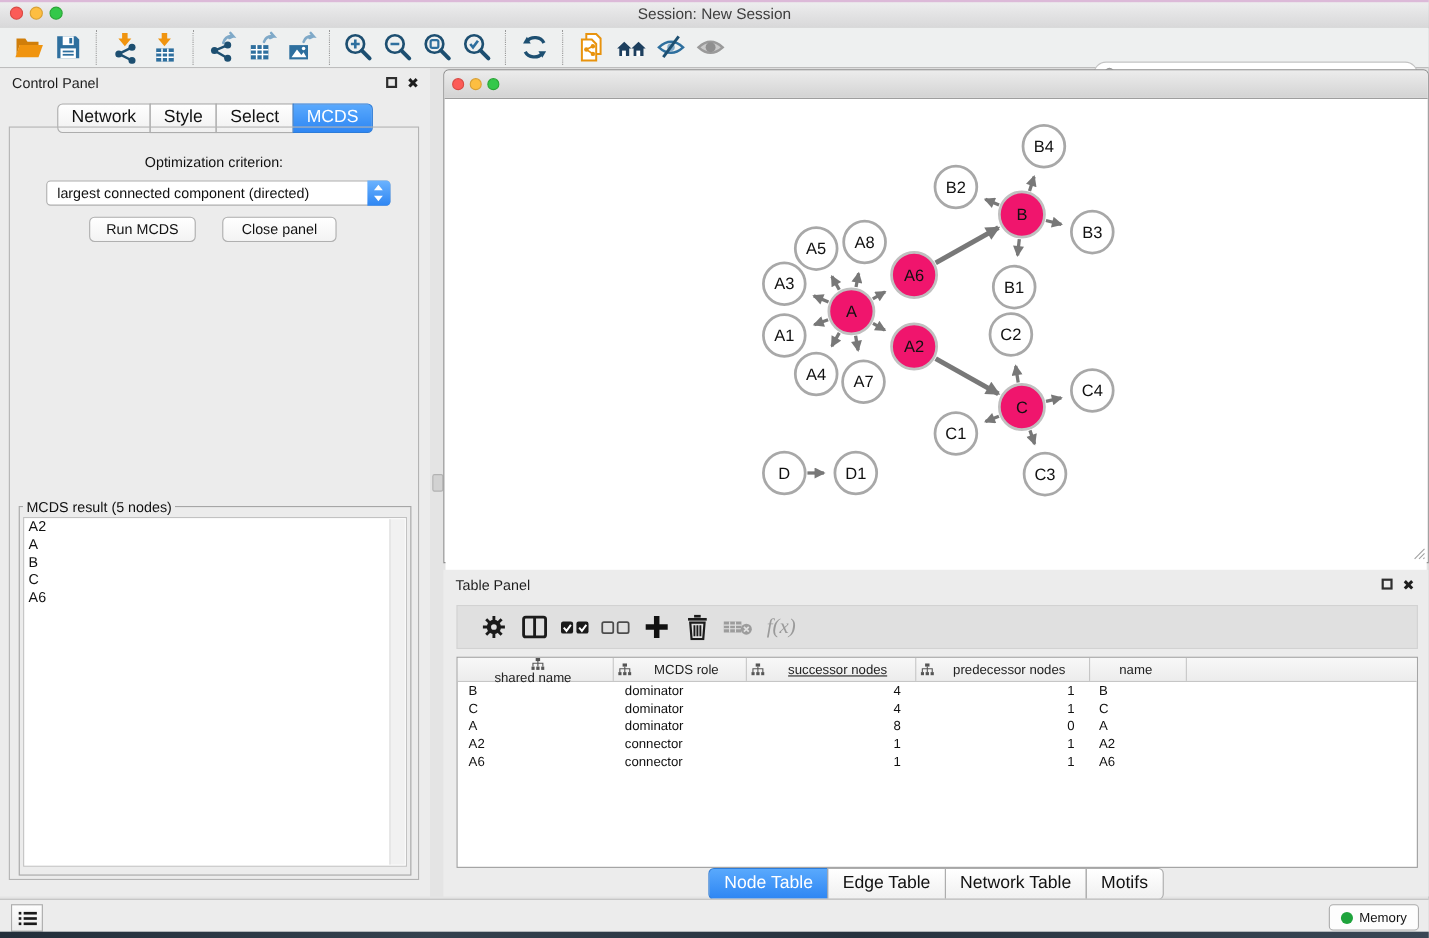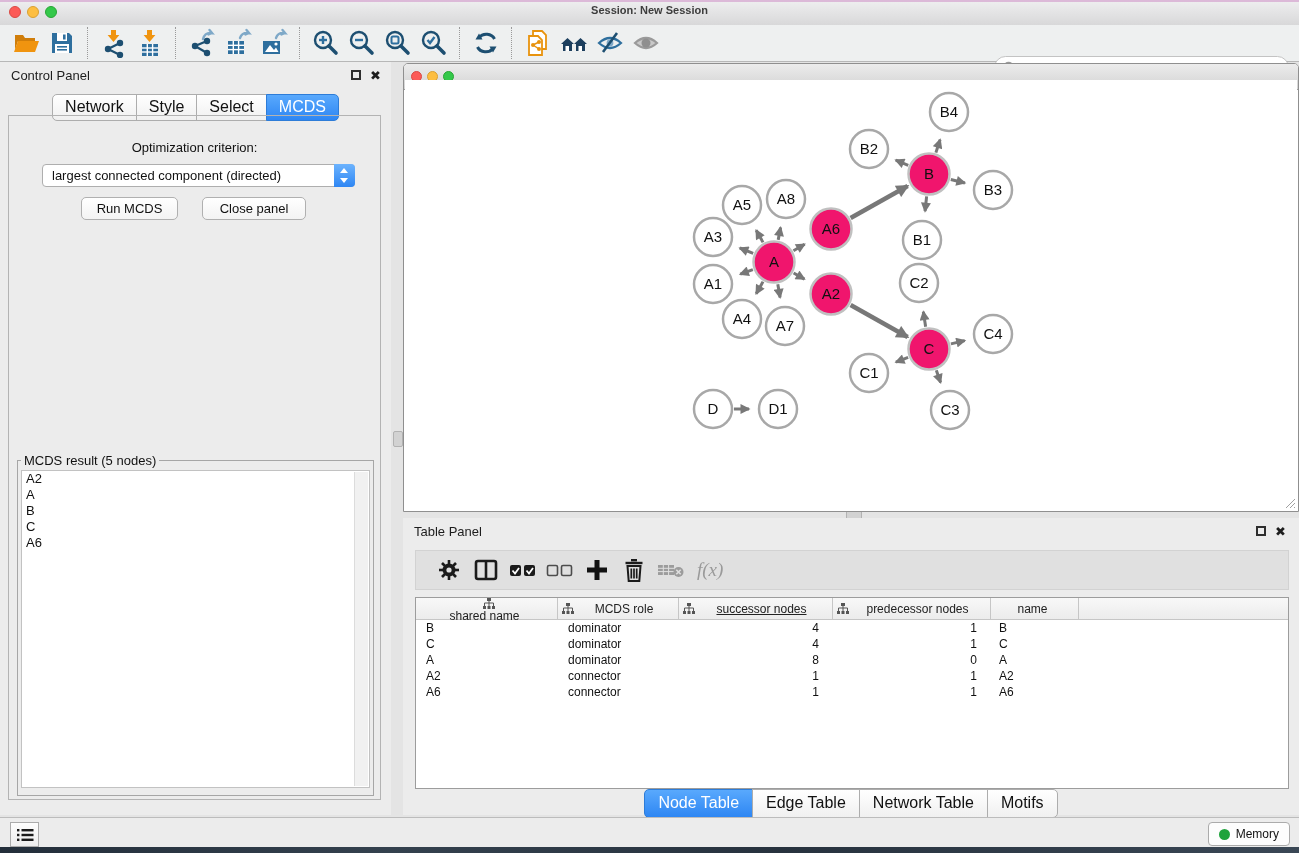--- a/index.html
+++ b/index.html
@@ -8,21 +8,21 @@
   .abs{position:absolute;}
 
   
   #titlebar{left:0;top:0;width:1299px;height:25px;background:linear-gradient(#efeff0,#d8d8d9);
     border-bottom:1px solid #a9a9a9;}
   #titlebar .topedge{position:absolute;left:0;top:0;width:100%;height:2px;background:#dcb9d8;}
   .tl{position:absolute;top:6px;width:12px;height:12px;border-radius:50%;box-sizing:border-box;}
   .tl.red{background:#fc5b57;border:1px solid #d94a44;}
   .tl.yel{background:#fdbe41;border:1px solid #d9a033;}
   .tl.grn{background:#34c84a;border:1px solid #29a635;}
-  #titlebar .wtitle{position:absolute;left:0;right:0;top:4px;text-align:center;color:#3d3d3d;font-size:11px;font-weight:bold;}
+  #titlebar .wtitle{position:absolute;left:0;right:0;top:4px;text-align:center;color:#3d3d3d;font-size:14px;}
 
   
   #toolbar{left:0;top:25px;width:1299px;height:37px;background:#eef0f0;border-bottom:1px solid #b7b7b7;
     display:flex;align-items:center;padding-left:8px;box-sizing:border-box;}
   .tbtn{width:36px;height:32px;display:flex;align-items:center;justify-content:center;}
   .tsep{width:1px;height:32px;border-left:1px dotted #9a9a9a;margin:0 7px;}
   #searchbox{position:absolute;right:10px;top:31px;width:295px;height:23px;background:#fff;
     border:1px solid #c3c3c3;border-radius:12px;display:flex;align-items:center;padding-left:8px;box-sizing:border-box;}
   #searchbox input{border:none;outline:none;flex:1;font-size:12px;background:transparent;margin-left:5px;}
 
@@ -61,21 +61,21 @@
   #vdiv .grip{position:absolute;left:2px;top:369px;width:8px;height:14px;background:#d2d2d2;border:1px solid #b2b2b2;border-radius:2px;}
   #hdiv{left:403px;top:512px;width:896px;height:6px;background:#e4e4e4;}
   #hdiv .grip{position:absolute;left:443px;top:-3px;width:14px;height:9px;background:#d2d2d2;border:1px solid #b2b2b2;border-radius:2px;}
 
   
   #netwin{left:403px;top:63px;width:896px;height:449px;border:1px solid #8f8f8f;border-radius:5px 5px 0 0;
     box-sizing:border-box;background:#fff;}
   #nw-titlebar{position:absolute;left:0;top:0;width:100%;height:25px;background:linear-gradient(#ececec,#d3d3d3);
     border-bottom:1px solid #9e9e9e;border-radius:4px 4px 0 0;}
   #nw-titlebar .wtitle{position:absolute;left:0;right:0;top:5px;text-align:center;font-size:13px;color:#333;}
-  #nw-canvas{position:absolute;left:1px;top:16px;width:892px;height:421px;background:#fff;}
+  #nw-canvas{position:absolute;left:1px;top:37px;width:892px;height:421px;background:#fff;}
   #resize-grip{position:absolute;right:2px;bottom:2px;width:12px;height:12px;}
 
   
   #tpanel{left:403px;top:518px;width:896px;height:297px;background:#ececec;}
   #tp-toolbar{position:absolute;left:12px;right:10px;top:32px;height:40px;background:#e0e0e0;border:1px solid #d2d2d2;
     display:flex;align-items:center;box-sizing:border-box;padding-left:14px;}
   #tp-toolbar .tbtn{width:37px;}
   #fx-label{font-family:"Liberation Serif","DejaVu Serif",serif;font-style:italic;font-size:19px;color:#9a9a9a;margin-left:8px;}
   #ntable{position:absolute;left:12px;right:10px;top:79px;height:190px;background:#fff;border:1px solid #9c9c9c;overflow:hidden;}
   .th-row{display:flex;height:21px;background:linear-gradient(#f8f8f8,#ececec);border-bottom:1px solid #c6c6c6;}

